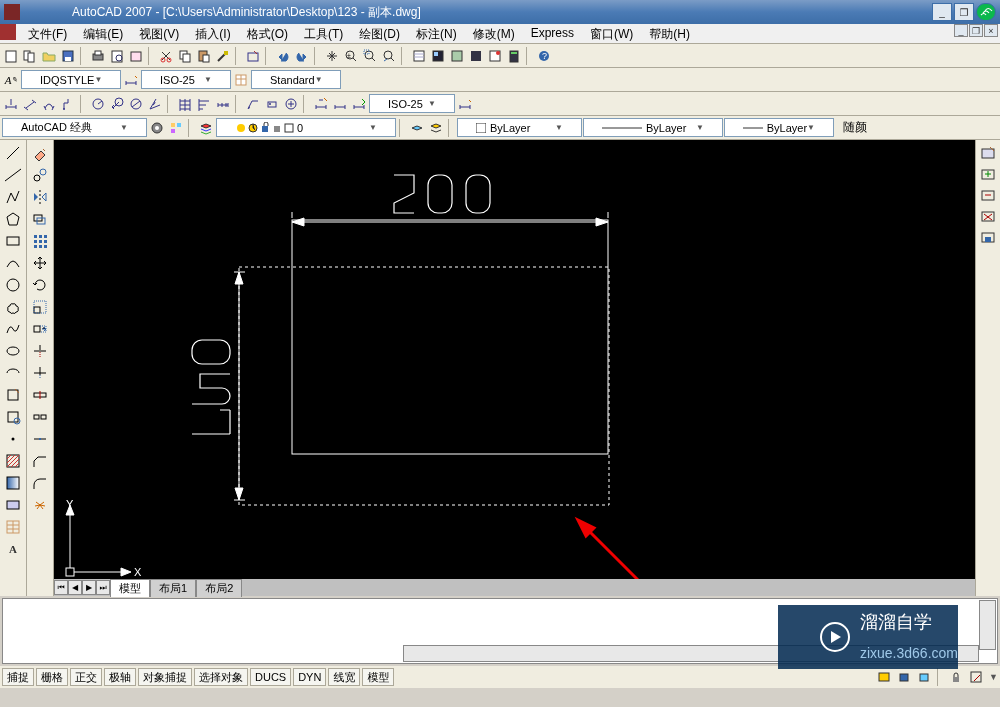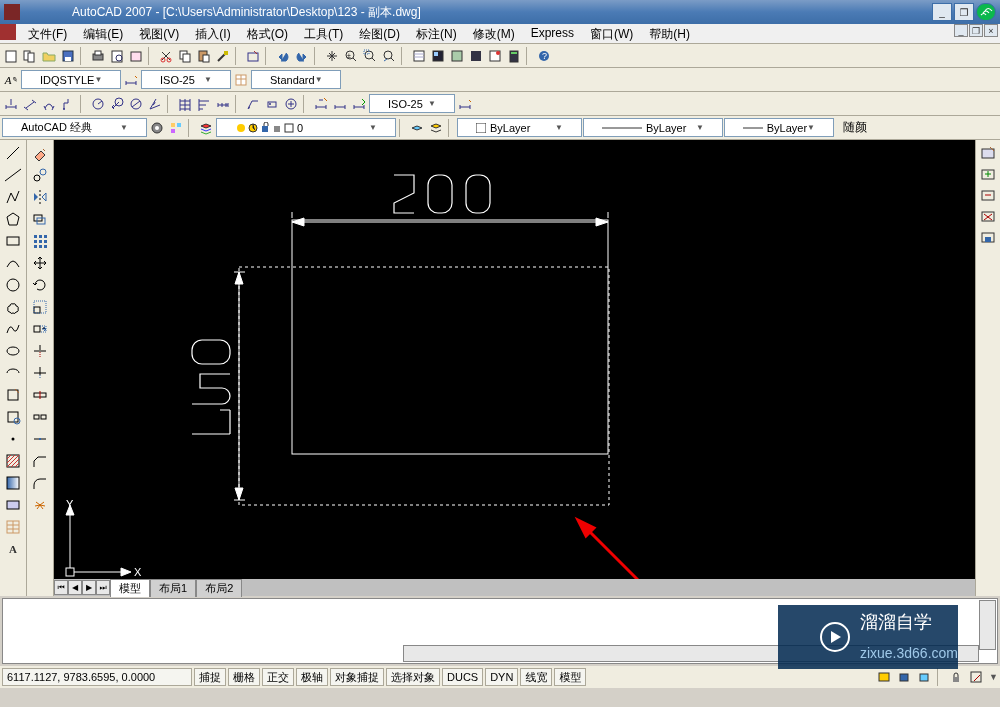--- a/index.html
+++ b/index.html
@@ -783,21 +783,20 @@
       </div>
   </div>
 </div>
 
 <div class="cmd-area">
   <div class="cmd-scroll-v"></div>
   <div class="cmd-scroll-h"></div>
 </div>
 
 <div class="status-bar">
-  <div class="status-cell" style="width:190px;">6117.1127, 9783.6595, 0.0000</div>
   <div class="status-cell">捕捉</div>
   <div class="status-cell">栅格</div>
   <div class="status-cell">正交</div>
   <div class="status-cell">极轴</div>
   <div class="status-cell">对象捕捉</div>
   <div class="status-cell">选择对象</div>
   <div class="status-cell">DUCS</div>
   <div class="status-cell">DYN</div>
   <div class="status-cell">线宽</div>
   <div class="status-cell">模型</div>

